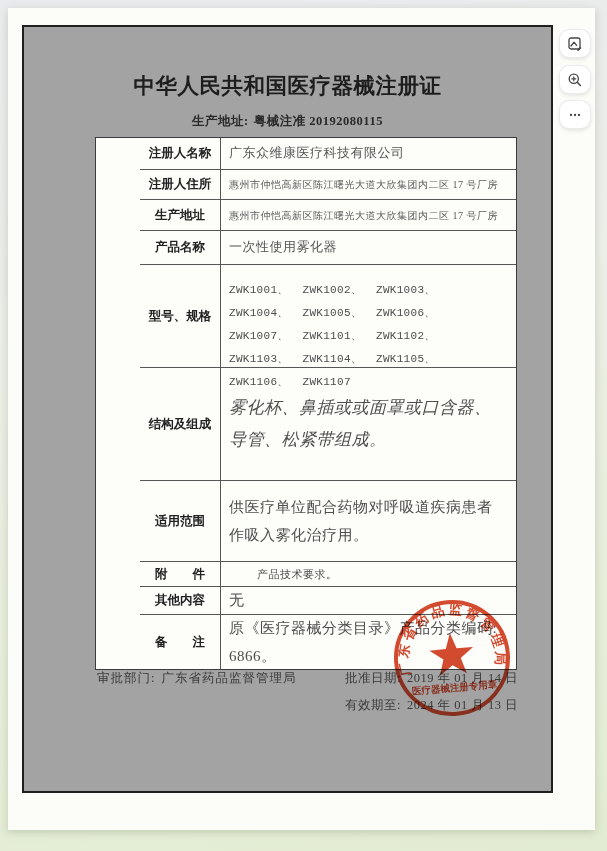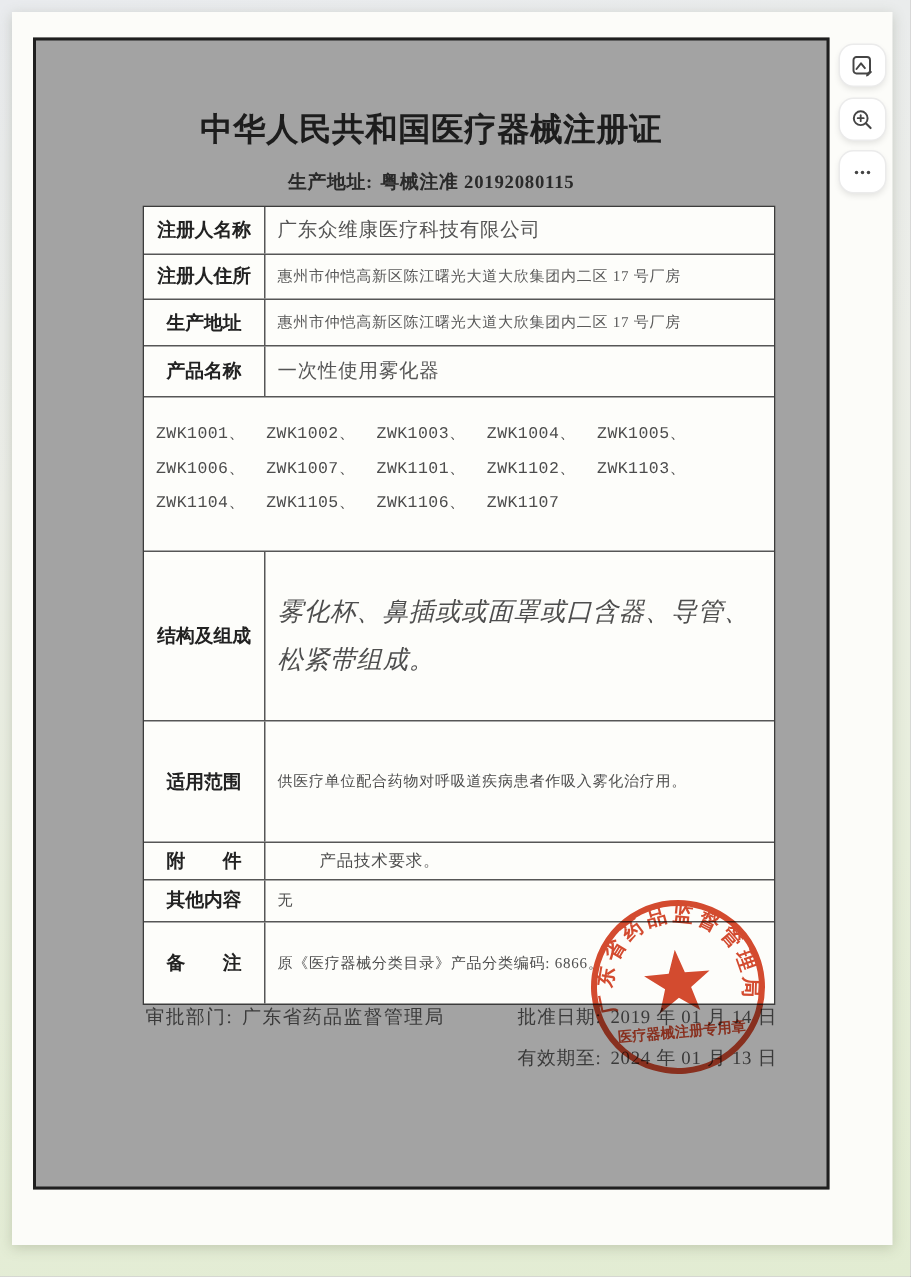--- a/index.html
+++ b/index.html
@@ -11,28 +11,28 @@
     background:#fcfcf9;box-shadow:0 2px 8px rgba(90,100,70,.25);}
   .cert{position:absolute;left:14px;top:17px;width:527px;height:764px;
     border:2px solid #1f1f1f;background:#a3a3a3;}
   .title{position:absolute;left:0;top:44px;width:100%;margin:0;text-align:center;
     font-size:21.5px;font-weight:bold;color:#1d1d1d;letter-spacing:.5px;}
   .regline{position:absolute;left:0;top:86px;width:100%;text-align:center;
     font-size:12.5px;font-weight:bold;color:#2a2a2a;letter-spacing:.5px;}
   .regline .sp{margin-left:5px;text-align:center;}
   
   .table{position:absolute;left:71px;top:110px;width:422px;
-    border:1.5px solid #3c3c3c;box-sizing:border-box;background:#fdfdfa;}
+    border:1.5px solid #3c3c3c;box-sizing:border-box;background:#fdfdfa;padding-left:44px;}
   .trow{display:flex;border-top:1px solid #565656;box-sizing:border-box;}
   .trow:first-child{border-top:none;}
   .tlabel{width:72px;flex:0 0 72px;border-right:1px solid #565656;
     display:flex;align-items:center;justify-content:center;text-align:center;
     font-weight:bold;font-size:12.5px;color:#222;padding:2px 4px;box-sizing:content-box;}
   .tvalue{flex:1;display:flex;align-items:center;padding:4px 10px 4px 8px;
-    font-size:10px;color:#4e4e4e;line-height:1.9;letter-spacing:.5px;}
+    font-size:15px;color:#4e4e4e;line-height:1.9;letter-spacing:.5px;}
   .trow:nth-child(1){height:31px}
   .trow:nth-child(2){height:30px}
   .trow:nth-child(3){height:31px}
   .trow:nth-child(4){height:34px}
   .trow:nth-child(5){height:103px}
   .trow:nth-child(6){height:113px}
   .trow:nth-child(7){height:81px}
   .trow:nth-child(8){height:25px}
   .trow:nth-child(9){height:28px}
   .trow:nth-child(10){height:55px}
@@ -87,20 +87,21 @@
           </div>
           <div class="trow">
             <div class="tlabel">生产地址</div>
             <div class="tvalue">惠州市仲恺高新区陈江曙光大道大欣集团内二区 17 号厂房</div>
           </div>
           <div class="trow">
             <div class="tlabel">产品名称</div>
             <div class="tvalue">一次性使用雾化器</div>
           </div>
           <div class="trow">
+            <div class="tlabel">型号、规格</div>
             <div class="tvalue">ZWK1001、 ZWK1002、 ZWK1003、 ZWK1004、 ZWK1005、 ZWK1006、 ZWK1007、 ZWK1101、 ZWK1102、 ZWK1103、 ZWK1104、 ZWK1105、 ZWK1106、 ZWK1107</div>
           </div>
           <div class="trow">
             <div class="tlabel">结构及组成</div>
             <div class="tvalue">雾化杯、鼻插或或面罩或口含器、导管、松紧带组成。</div>
           </div>
           <div class="trow">
             <div class="tlabel">适用范围</div>
             <div class="tvalue">供医疗单位配合药物对呼吸道疾病患者作吸入雾化治疗用。</div>
           </div>

